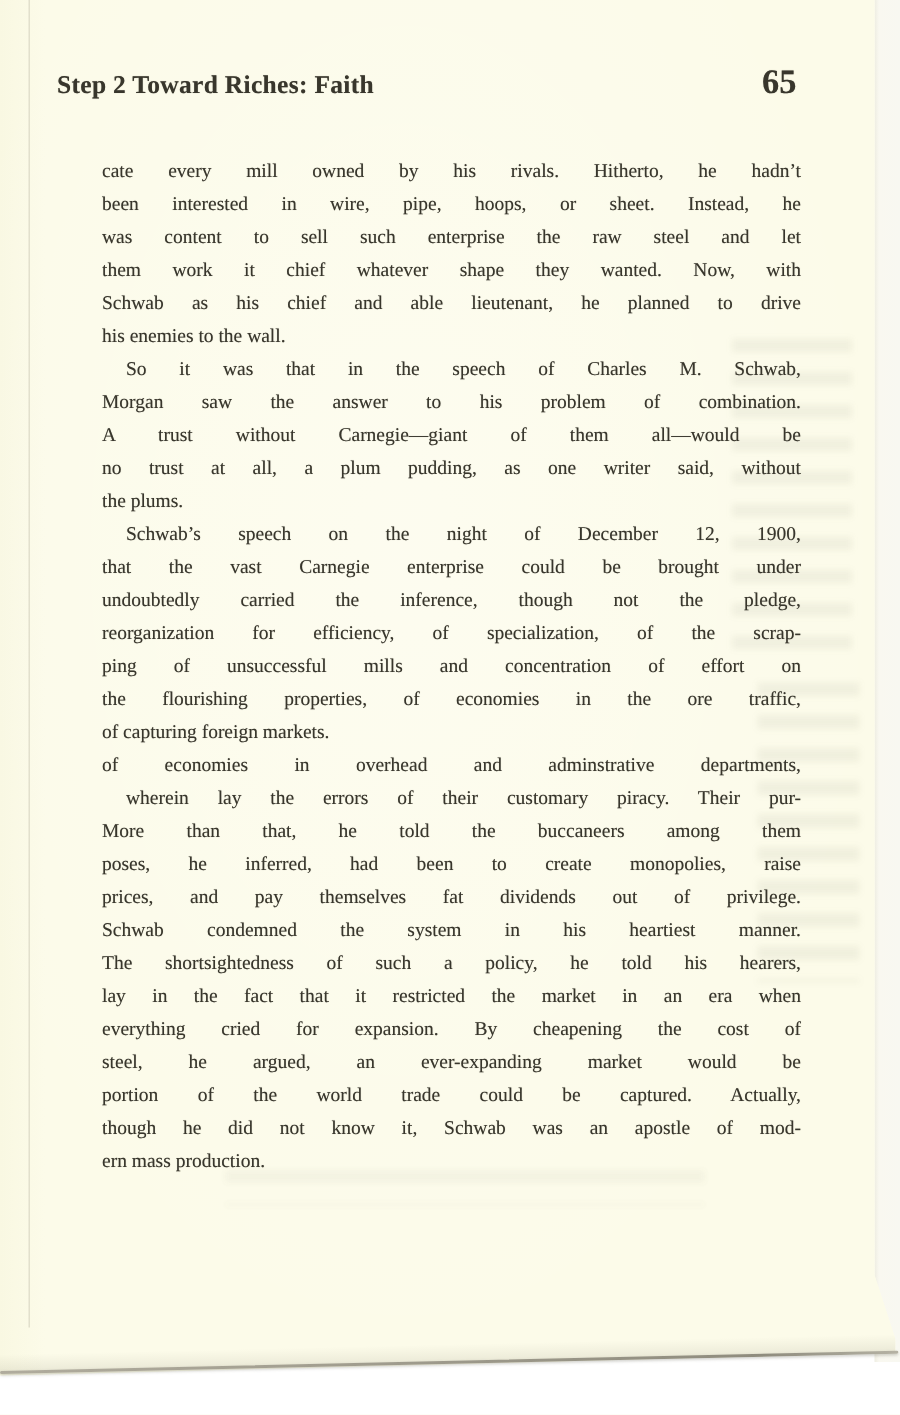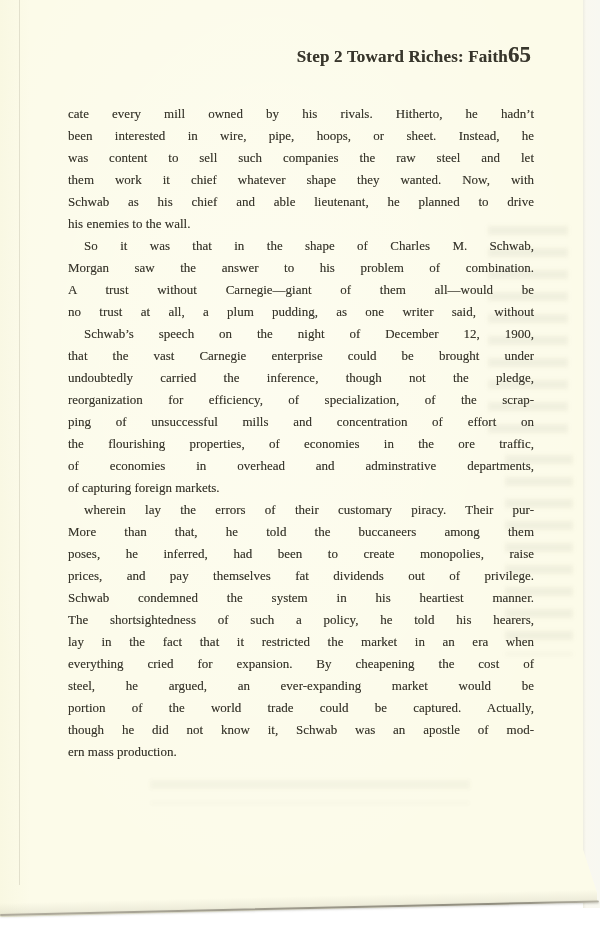--- a/index.html
+++ b/index.html
@@ -79,21 +79,21 @@
   }
   .ghost-1 { left: 488px; top: 226px; width: 80px; height: 220px; }
   .ghost-2 { left: 505px; top: 455px; width: 68px; height: 200px; }
   .ghost-3 { left: 150px; top: 780px; width: 320px; height: 24px; opacity: .7; }
   
   .page-header {
     position: absolute;
     left: 38px; top: 42px;
     width: 493px;
     display: flex;
-    justify-content: flex-end;
+    justify-content: space-between;
     align-items: baseline;
   }
   .running-head {
     font-size: 17px;
     font-weight: bold;
     color: var(--ink);
     letter-spacing: 0.2px;
     text-shadow: 0 0 0.5px rgba(56,54,44,0.5);
   }
   .page-number {
@@ -136,40 +136,41 @@
 
     <div class="page-header">
       <span class="running-head">Step 2 Toward Riches: Faith</span>
       <span class="page-number">65</span>
     </div>
 
     <div class="page-body" id="page-body">
         <div class="para">
           <div class="line">cate every mill owned by his rivals. Hitherto, he hadn’t</div>
           <div class="line">been interested in wire, pipe, hoops, or sheet. Instead, he</div>
-          <div class="line">was content to sell such companies the raw steel and let</div>
+          <div class="line">was content to sell such enterprise the raw steel and let</div>
           <div class="line">them work it chief whatever shape they wanted. Now, with</div>
           <div class="line">Schwab as his chief and able lieutenant, he planned to drive</div>
           <div class="line last">his enemies to the wall.</div>
         </div>
         <div class="para indented">
-          <div class="line">So it was that in the shape of Charles M. Schwab,</div>
+          <div class="line">So it was that in the speech of Charles M. Schwab,</div>
           <div class="line">Morgan saw the answer to his problem of combination.</div>
           <div class="line">A trust without Carnegie—giant of them all—would be</div>
           <div class="line">no trust at all, a plum pudding, as one writer said, without</div>
+          <div class="line last">the plums.</div>
         </div>
         <div class="para indented">
           <div class="line">Schwab’s speech on the night of December 12, 1900,</div>
           <div class="line">that the vast Carnegie enterprise could be brought under</div>
           <div class="line">undoubtedly carried the inference, though not the pledge,</div>
           <div class="line">reorganization for efficiency, of specialization, of the scrap-</div>
           <div class="line">ping of unsuccessful mills and concentration of effort on</div>
           <div class="line">the flourishing properties, of economies in the ore traffic,</div>
+          <div class="line last">of capturing foreign markets.</div>
           <div class="line">of economies in overhead and adminstrative departments,</div>
-          <div class="line last">of capturing foreign markets.</div>
         </div>
         <div class="para indented">
           <div class="line">wherein lay the errors of their customary piracy. Their pur-</div>
           <div class="line">More than that, he told the buccaneers among them</div>
           <div class="line">poses, he inferred, had been to create monopolies, raise</div>
           <div class="line">prices, and pay themselves fat dividends out of privilege.</div>
           <div class="line">Schwab condemned the system in his heartiest manner.</div>
           <div class="line">The shortsightedness of such a policy, he told his hearers,</div>
           <div class="line">lay in the fact that it restricted the market in an era when</div>
           <div class="line">everything cried for expansion. By cheapening the cost of</div>

